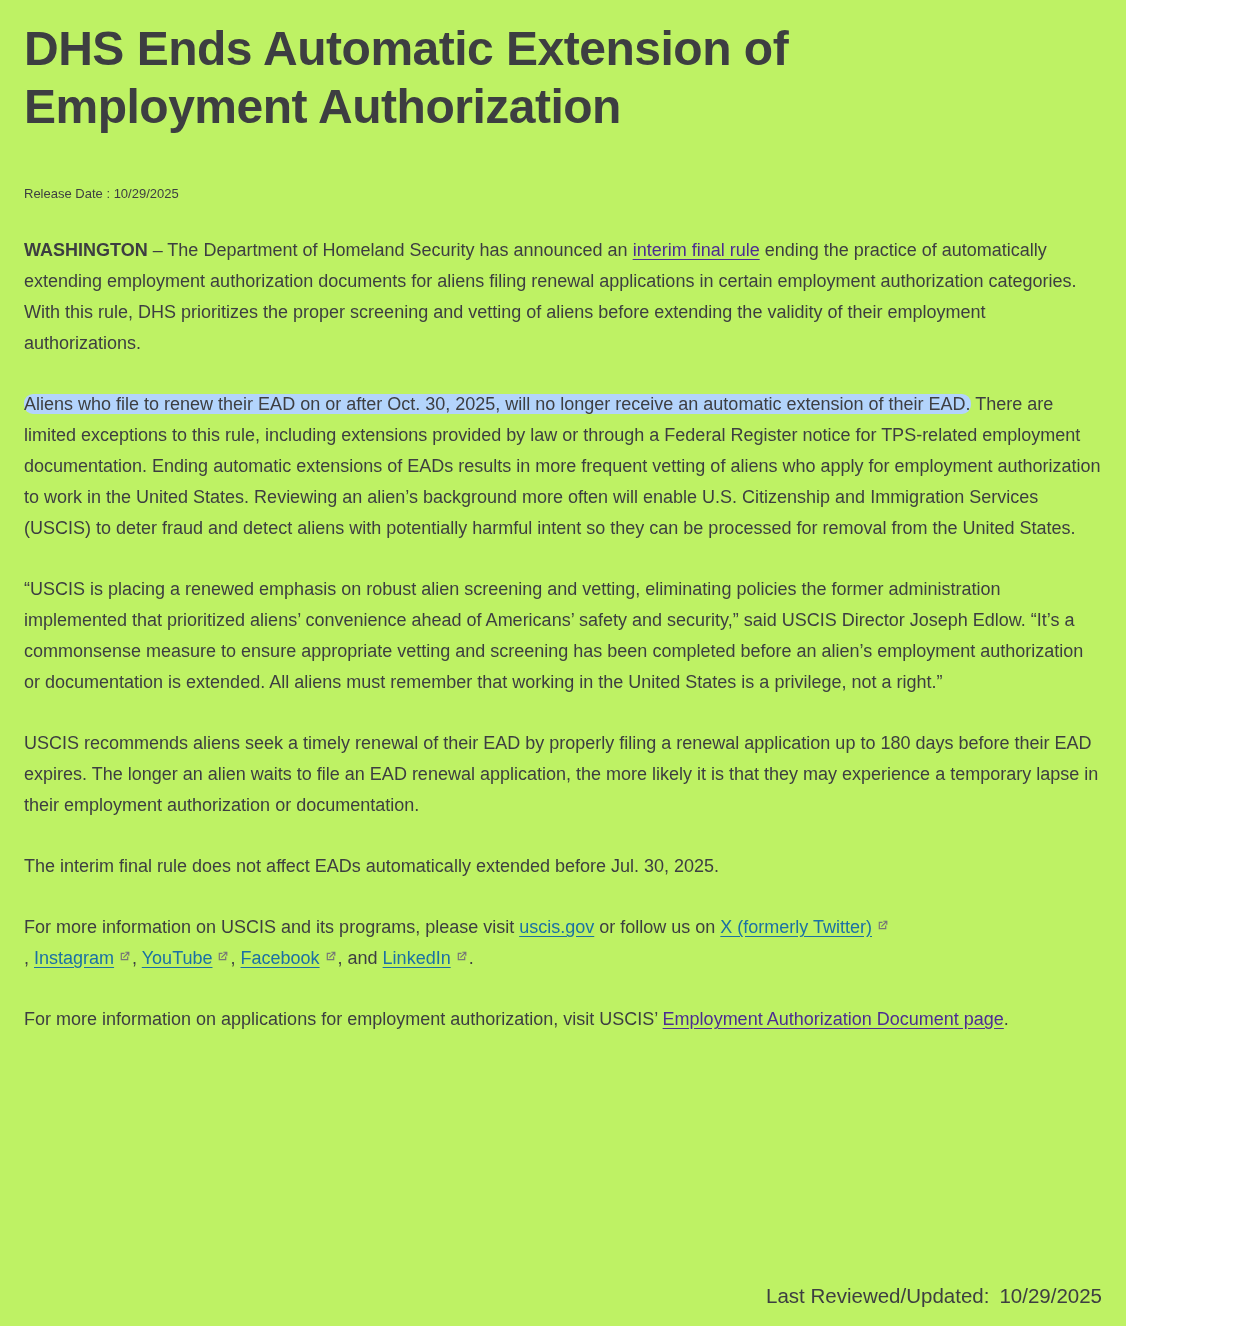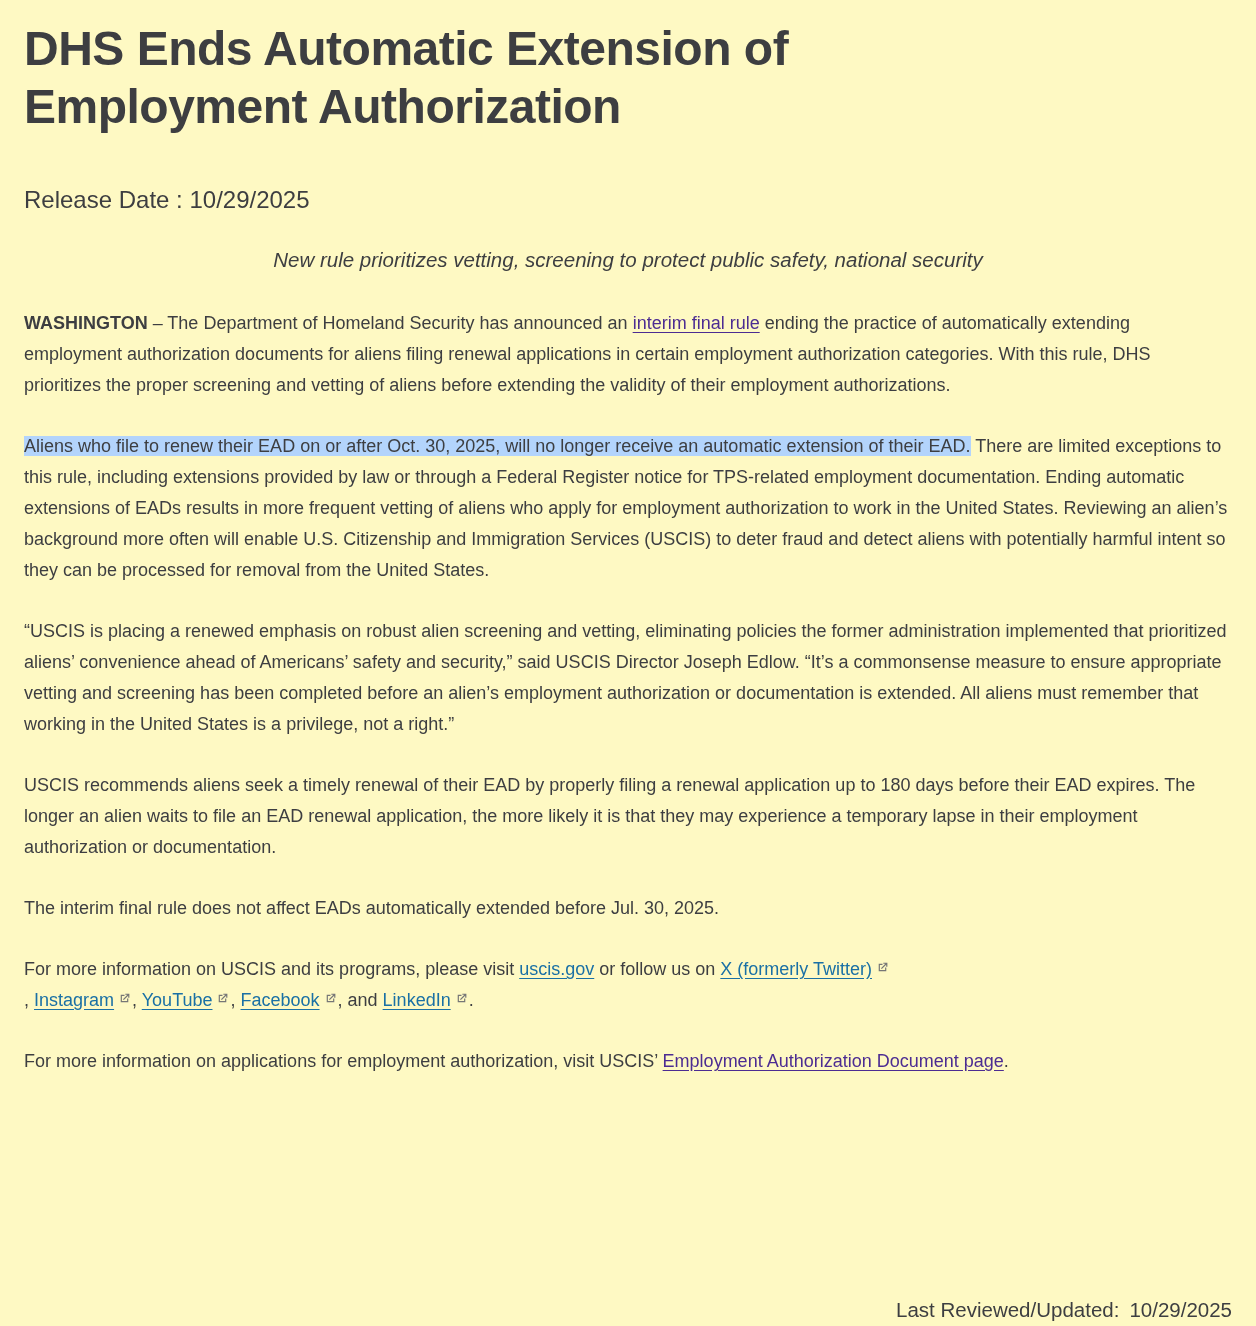--- a/index.html
+++ b/index.html
@@ -3,37 +3,37 @@
 <meta charset="utf-8">
 <style>
   * { box-sizing: border-box; }
   html, body {
     margin: 0;
     padding: 0;
     background: #ffffff;
     font-family: "Liberation Sans", "DejaVu Sans", sans-serif;
   }
   .page {
-    width: 1256px;
+    width: 1126px;
     min-height: 1326px;
-    background: #fef9c3;
+    background: #bef264;
     padding: 20px 24px 36px 24px;
     position: relative;
   }
   h1.page-title {
     font-size: 48px;
     line-height: 58px;
     font-weight: 700;
     color: #3d3e41;
     margin: 0 0 50px 0;
     max-width: 980px;
     letter-spacing: -0.5px;
   }
   .release-date {
-    font-size: 24px;
+    font-size: 13px;
     color: #3d3e41;
     margin: 0 0 34px 0;
   }
   .subtitle {
     font-size: 20.5px;
     font-style: italic;
     color: #3d3e41;
     text-align: center;
     margin: 0 0 36px 0;
   }
@@ -41,57 +41,57 @@
     font-size: 18px;
     line-height: 31px;
     color: #3d3e41;
     margin: 0 0 30px 0;
   }
   .article-body .plain { color: #3d3e41; }
   .article-body .bold { font-weight: 700; }
   .article-body .highlight {
     background: #b3d4fc;
     color: #3d3e41;
+    border-radius: 9px;
   }
   a.link, a.visited-link {
     text-decoration: underline;
     text-underline-offset: 3px;
   }
   a.link { color: #1a70a5; }
   a.visited-link { color: #4c2c92; }
   .ext-icon {
     display: inline-block;
     margin-left: 4px;
     margin-right: 1px;
     vertical-align: 1px;
     line-height: 0;
   }
   .footer-line {
     position: absolute;
     right: 24px;
-    bottom: 4px;
+    bottom: 18px;
     font-size: 20.5px;
     color: #3d3e41;
     text-align: left;
   }
   .footer-line .footer-date { margin-left: 10px; }
 </style>
 </head>
 <body>
 
 <div class="page">
 
   <h1 class="page-title">DHS Ends Automatic Extension of Employment Authorization</h1>
 
   <p class="release-date">
     <span>Release Date :</span>
     <span>10/29/2025</span>
   </p>
 
-  <p class="subtitle">New rule prioritizes vetting, screening to protect public safety, national security</p>
 
   <div class="article-body">
       <p class="para"><span class="bold">WASHINGTON</span><span class="plain"> – The Department of Homeland Security has announced an </span><a href="#" class="visited-link">interim final rule</a><span class="plain"> ending the practice of automatically extending employment authorization documents for aliens filing renewal applications in certain employment authorization categories. With this rule, DHS prioritizes the proper screening and vetting of aliens before extending the validity of their employment authorizations.</span></p>
       <p class="para"><span class="highlight">Aliens who file to renew their EAD on or after Oct. 30, 2025, will no longer receive an automatic extension of their EAD.</span><span class="plain"> There are limited exceptions to this rule, including extensions provided by law or through a Federal Register notice for TPS-related employment documentation. Ending automatic extensions of EADs results in more frequent vetting of aliens who apply for employment authorization to work in the United States. Reviewing an alien’s background more often will enable U.S. Citizenship and Immigration Services (USCIS) to deter fraud and detect aliens with potentially harmful intent so they can be processed for removal from the United States.</span></p>
       <p class="para"><span class="plain">“USCIS is placing a renewed emphasis on robust alien screening and vetting, eliminating policies the former administration implemented that prioritized aliens’ convenience ahead of Americans’ safety and security,” said USCIS Director Joseph Edlow. “It’s a commonsense measure to ensure appropriate vetting and screening has been completed before an alien’s employment authorization or documentation is extended. All aliens must remember that working in the United States is a privilege, not a right.”</span></p>
       <p class="para"><span class="plain">USCIS recommends aliens seek a timely renewal of their EAD by properly filing a renewal application up to 180 days before their EAD expires. The longer an alien waits to file an EAD renewal application, the more likely it is that they may experience a temporary lapse in their employment authorization or documentation.</span></p>
       <p class="para"><span class="plain">The interim final rule does not affect EADs automatically extended before Jul. 30, 2025.</span></p>
       <p class="para"><span class="plain">For more information on USCIS and its programs, please visit </span><a href="#" class="link">uscis.gov</a><span class="plain"> or follow us on </span><a href="#" class="link">X (formerly Twitter)</a><span class="ext-icon"><svg width="13" height="13" viewBox="0 0 24 24">
             <path d="M5 5h7v2.2H7.2v9.6h9.6V12H19v7H5z" fill="#767676"></path>
             <path d="M13.5 3H21v7.5h-2.2V6.8l-8 8-1.6-1.6 8-8h-3.7z" fill="#767676"></path>

